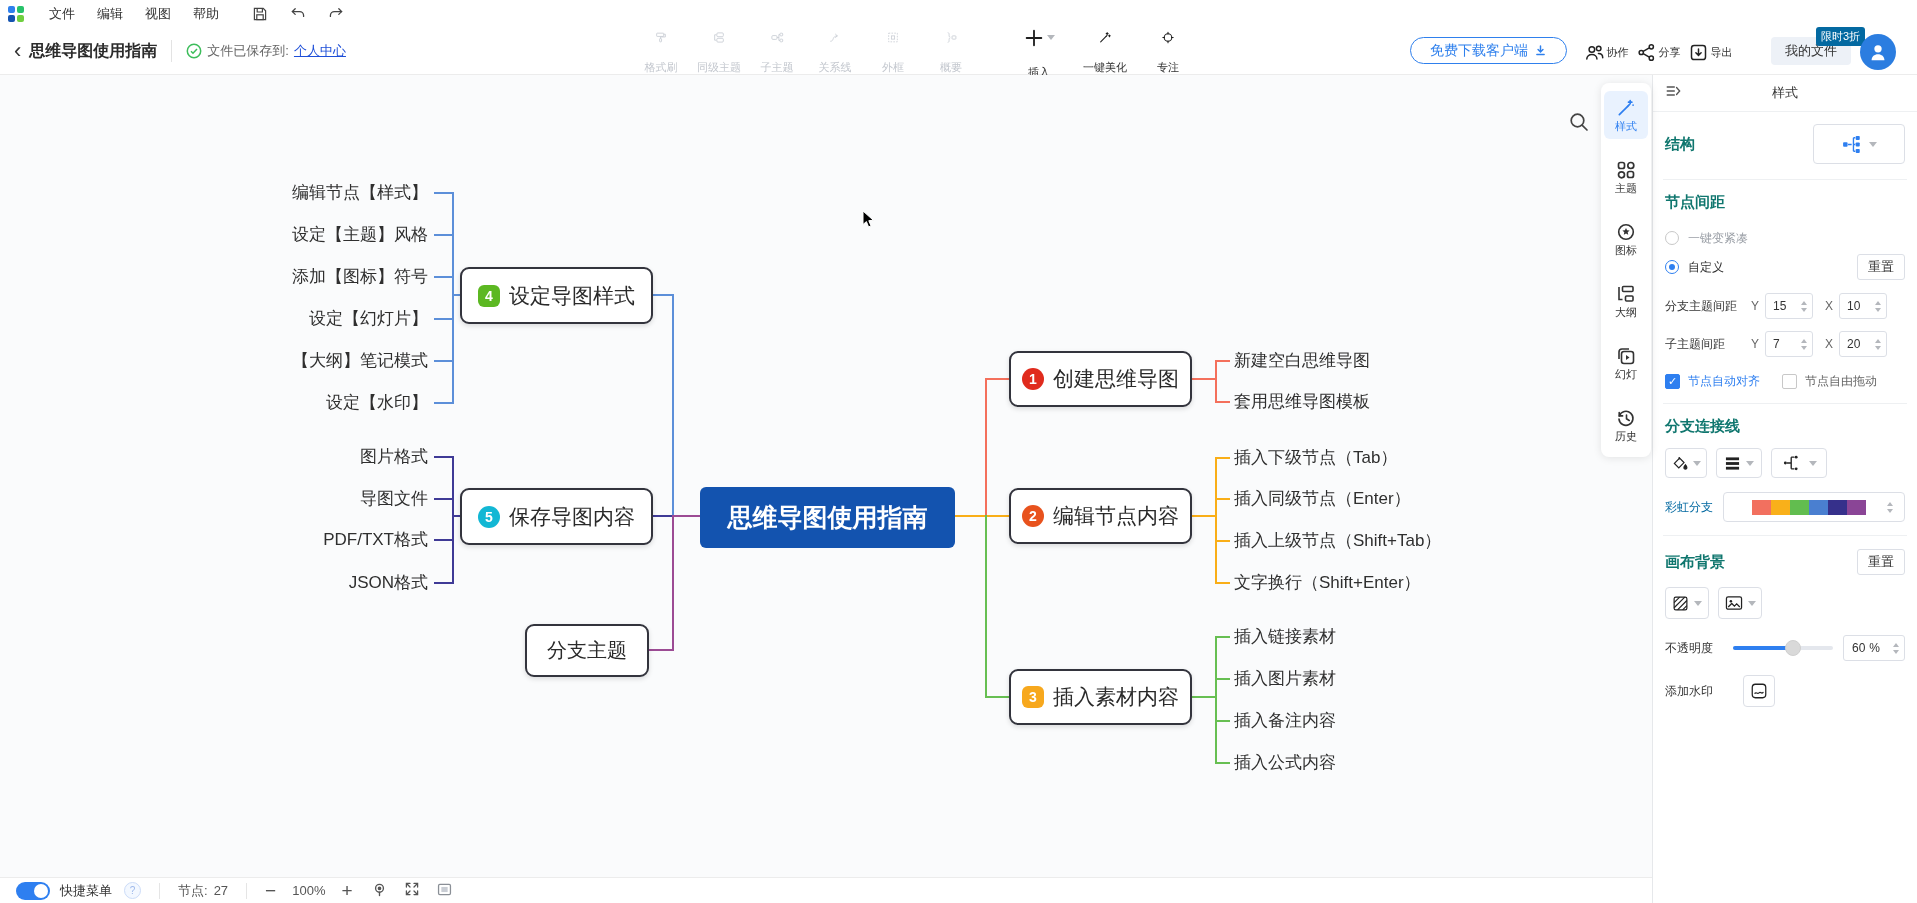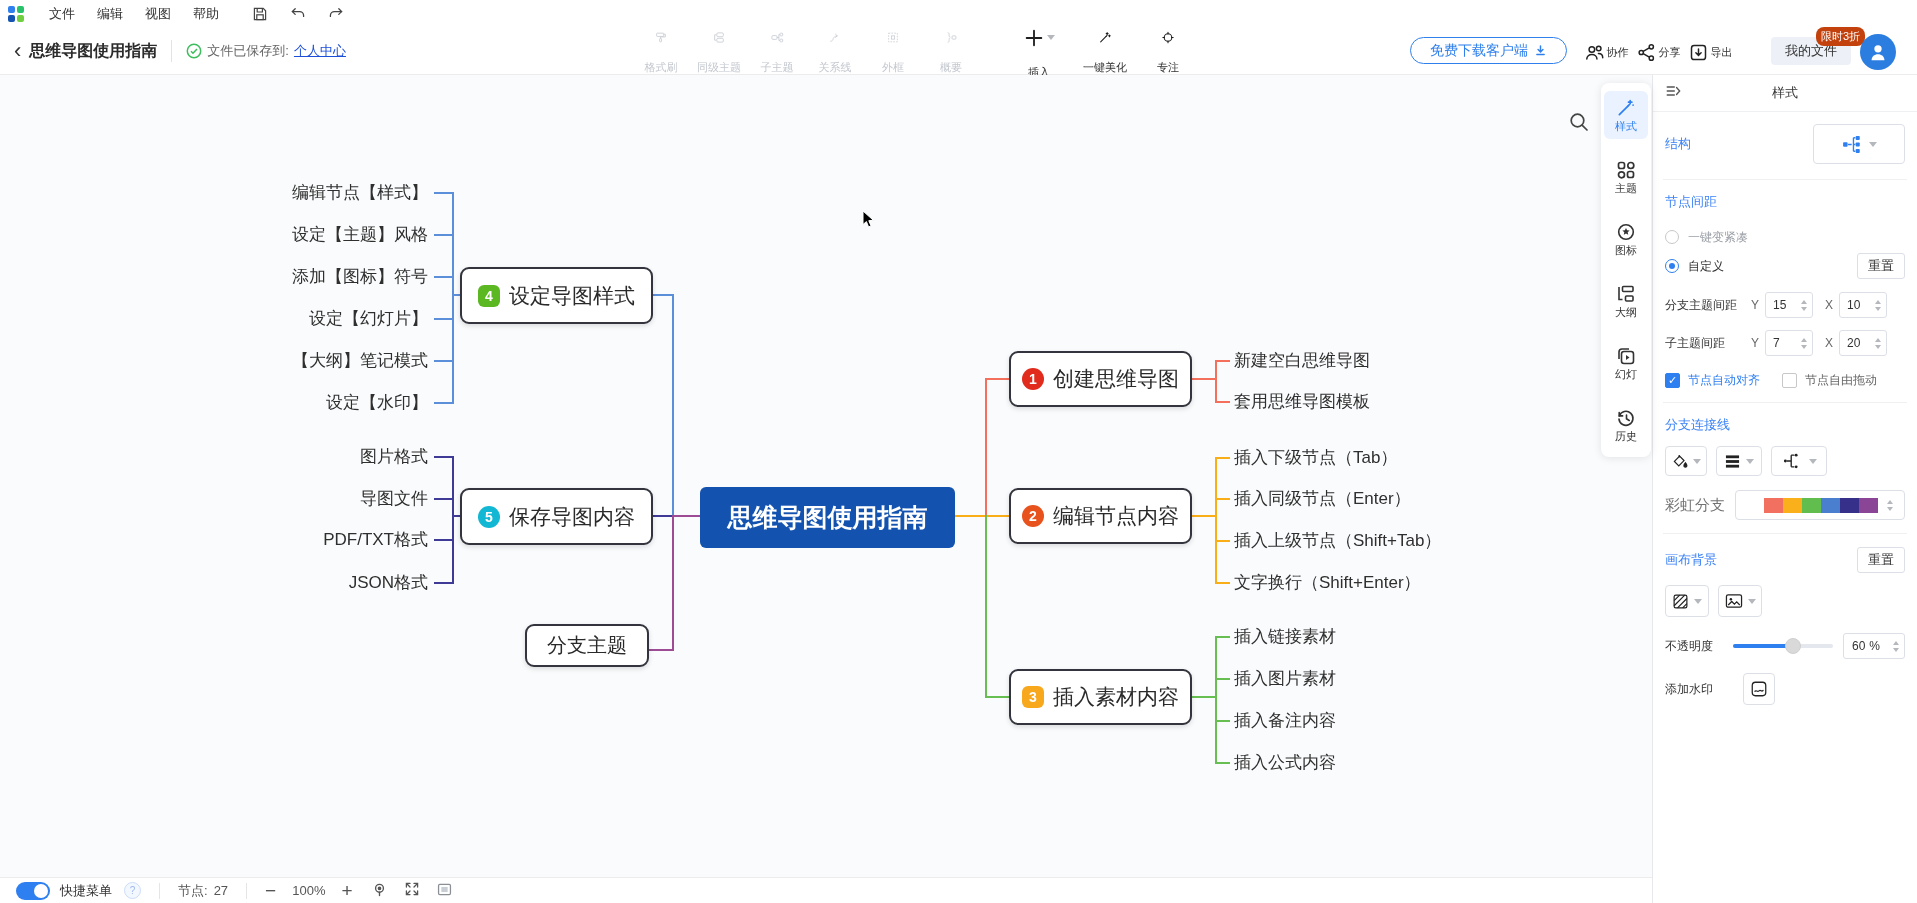--- a/index.html
+++ b/index.html
@@ -31,22 +31,22 @@
   .insert-wrap{display:flex;align-items:center;gap:2px}
   .caret{width:0;height:0;border-left:4px solid transparent;border-right:4px solid transparent;border-top:5px solid #b4b7bc;display:inline-block}
   .dl-pill{position:absolute;left:1410px;top:10px;width:157px;height:27px;border:1px solid #2f80ed;
            border-radius:15px;display:flex;align-items:center;justify-content:center;gap:6px;
            color:#2f80ed;font-size:14px;background:#fff;box-sizing:border-box}
   .hdr-actions{position:absolute;left:1580px;top:3px;display:flex}
   .hact{width:52px;height:44px;display:flex;flex-direction:row;align-items:center;justify-content:center;gap:2px}
   .hact .tl{font-size:11px;color:#333}
   .myfiles{position:absolute;left:1771px;top:10px;width:80px;height:28px;background:#edf1f7;border-radius:4px;
            display:flex;align-items:center;justify-content:center;font-size:13px;color:#333}
-  .promo{position:absolute;right:-14px;top:-10px;background:#c2410c;color:#fff;font-size:11px;
-         padding:2px 5px;border-radius:8px;white-space:nowrap}
+  .promo{position:absolute;right:-14px;top:-10px;background:#0369a1;color:#fff;font-size:11px;
+         padding:2px 5px;border-radius:3px;white-space:nowrap}
   .avatar{position:absolute;left:1860px;top:7px;width:36px;height:36px;border-radius:50%;background:#2b7de0;
           display:flex;align-items:center;justify-content:center}
   
   .canvas{position:absolute;left:0;top:75px;width:1652px;height:828px;background:#fafbfc;overflow:hidden}
   .ln{position:absolute;background:#999}
   .lc1{background:#f4705c}.lc2{background:#f9ae17}.lc3{background:#67bf52}
   .lc4{background:#5c8fd9}.lc5{background:#3f3a96}.lc6{background:#9c4b94}
   .bnode{position:absolute;display:flex;align-items:center;justify-content:center;gap:9px;background:#fff;
          border:2px solid #33343d;border-radius:9px;box-shadow:0 2px 5px rgba(0,0,0,.13);
          font-size:21px;color:#2a2a2a;box-sizing:border-box;white-space:nowrap}
@@ -76,21 +76,21 @@
   .strip-item .sl{font-size:11px;line-height:11px}
   .strip-item.active{background:#e9f2fe;color:#2e7ff0}
   
   .panel{position:absolute;left:1652px;top:75px;width:265px;height:828px;background:#fff;
          border-left:1px solid #e6e8eb;box-sizing:border-box;z-index:2}
   .p-header{height:36px;border-bottom:1px solid #eef0f2;display:flex;align-items:center;position:relative}
   .p-title{position:absolute;left:0;right:0;text-align:center;font-size:13px;color:#333}
   .p-collapse{margin-left:12px;z-index:1}
   .p-body{padding:10px 12px 0 12px}
   .prow{display:flex;align-items:center}
-  .plabel{font-size:13px;font-weight:400;color:#3b82f6}
+  .plabel{font-size:15px;font-weight:700;color:#0f766e}
   .plabel12{font-size:12px;color:#333}
   .divider{height:1px;background:#eef0f2;border:0;margin:13px -2px}
   .dd{border:1px solid #dcdfe6;border-radius:4px;display:flex;align-items:center;justify-content:center;
       gap:5px;background:#fff;box-sizing:border-box}
   .reset-btn{width:48px;height:26px;border:1px solid #dcdfe6;border-radius:3px;background:#fff;font-size:13px;
              color:#333;display:flex;align-items:center;justify-content:center;margin-left:auto}
   .radio{width:14px;height:14px;border-radius:50%;border:1px solid #c8c8c8;box-sizing:border-box;flex:0 0 auto}
   .radio.on{border-color:#2e7ff0}
   .radio.on:after{content:'';display:block;width:6px;height:6px;margin:3px;border-radius:50%;background:#2e7ff0}
   .num{width:48px;height:26px;border:1px solid #dcdfe6;border-radius:3px;display:flex;align-items:center;
@@ -351,21 +351,21 @@
     <span>插入素材内容</span>
   </div>
   <div class="bnode" style="left:460px;top:192px;width:193px;height:57px">
     <span class="badge sq" style="background-color: rgb(92, 184, 34);">4</span>
     <span>设定导图样式</span>
   </div>
   <div class="bnode" style="left:460px;top:413px;width:193px;height:57px">
     <span class="badge" style="background-color: rgb(18, 183, 212);">5</span>
     <span>保存导图内容</span>
   </div>
-  <div class="bnode" style="left:525px;top:549px;width:124px;height:43px;font-size:20px">
+  <div class="bnode" style="left:525px;top:549px;width:124px;height:53px;font-size:20px">
     <span>分支主题</span>
   </div>
 
   <div class="child" style="left:1234px;top:276px">新建空白思维导图</div>
   <div class="child" style="left:1234px;top:317px">套用思维导图模板</div>
 
   <div class="child" style="left:1234px;top:373px">插入下级节点（Tab）</div>
   <div class="child" style="left:1234px;top:414px">插入同级节点（Enter）</div>
   <div class="child" style="left:1234px;top:456px">插入上级节点（Shift+Tab）</div>
   <div class="child" style="left:1234px;top:498px">文字换行（Shift+Enter）</div>
@@ -590,21 +590,21 @@
         <svg width="22" height="18" viewBox="0 0 24 20" fill="none" stroke="#222" stroke-width="1.5">
             <circle cx="3.5" cy="10" r="1.6" fill="#222" stroke="none"></circle>
             <path d="M5 10h5M10 3.5v13M10 3.5h3.5M10 16.5h3.5"></path>
             <circle cx="15.5" cy="3.5" r="1.6" fill="#222" stroke="none"></circle>
             <circle cx="15.5" cy="16.5" r="1.6" fill="#222" stroke="none"></circle>
           </svg>
         <span class="caret"></span>
       </span>
     </div>
     <div class="prow" style="margin-top:14px;gap:10px">
-      <span style="font-size:15px;color:#737373">彩虹分支</span>
+      <span style="font-size:12px;color:#0369a1">彩虹分支</span>
       <span class="swatchbox">
         <span style="display:flex;margin-left:22px">
           <i class="sw" style="background: rgb(242, 112, 95);"></i>
           <i class="sw" style="background: rgb(249, 176, 26);"></i>
           <i class="sw" style="background: rgb(98, 189, 79);"></i>
           <i class="sw" style="background: rgb(74, 127, 208);"></i>
           <i class="sw" style="background: rgb(54, 48, 139);"></i>
           <i class="sw" style="background: rgb(138, 69, 150);"></i>
         </span>
         <span class="spin">

